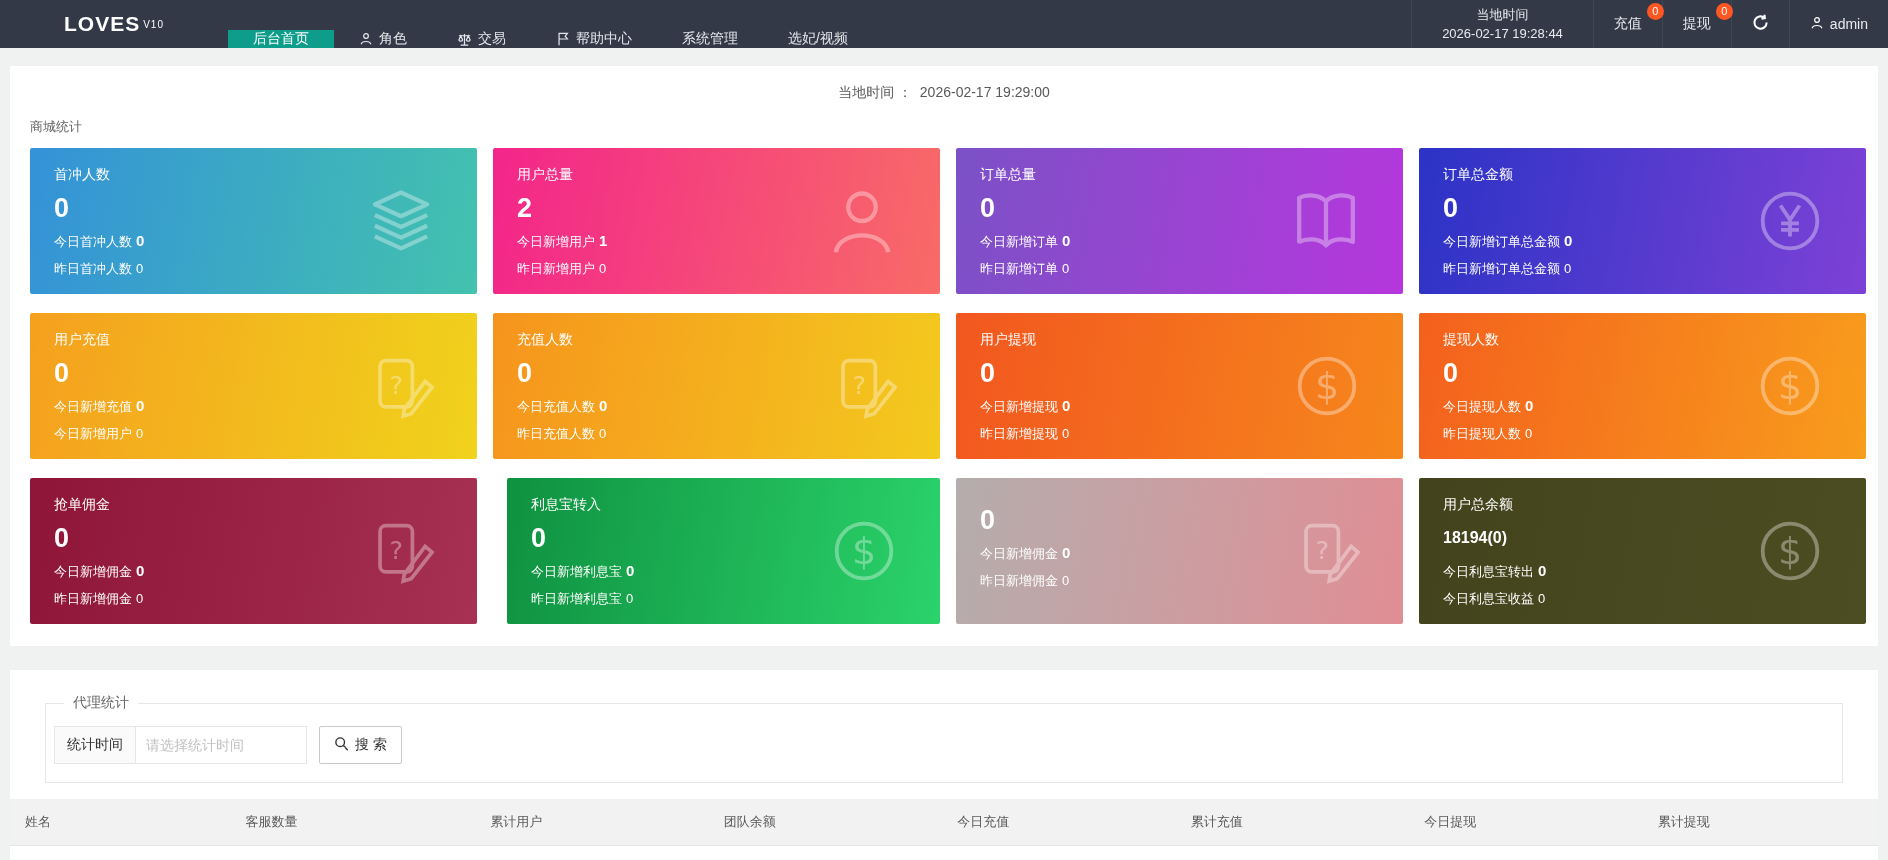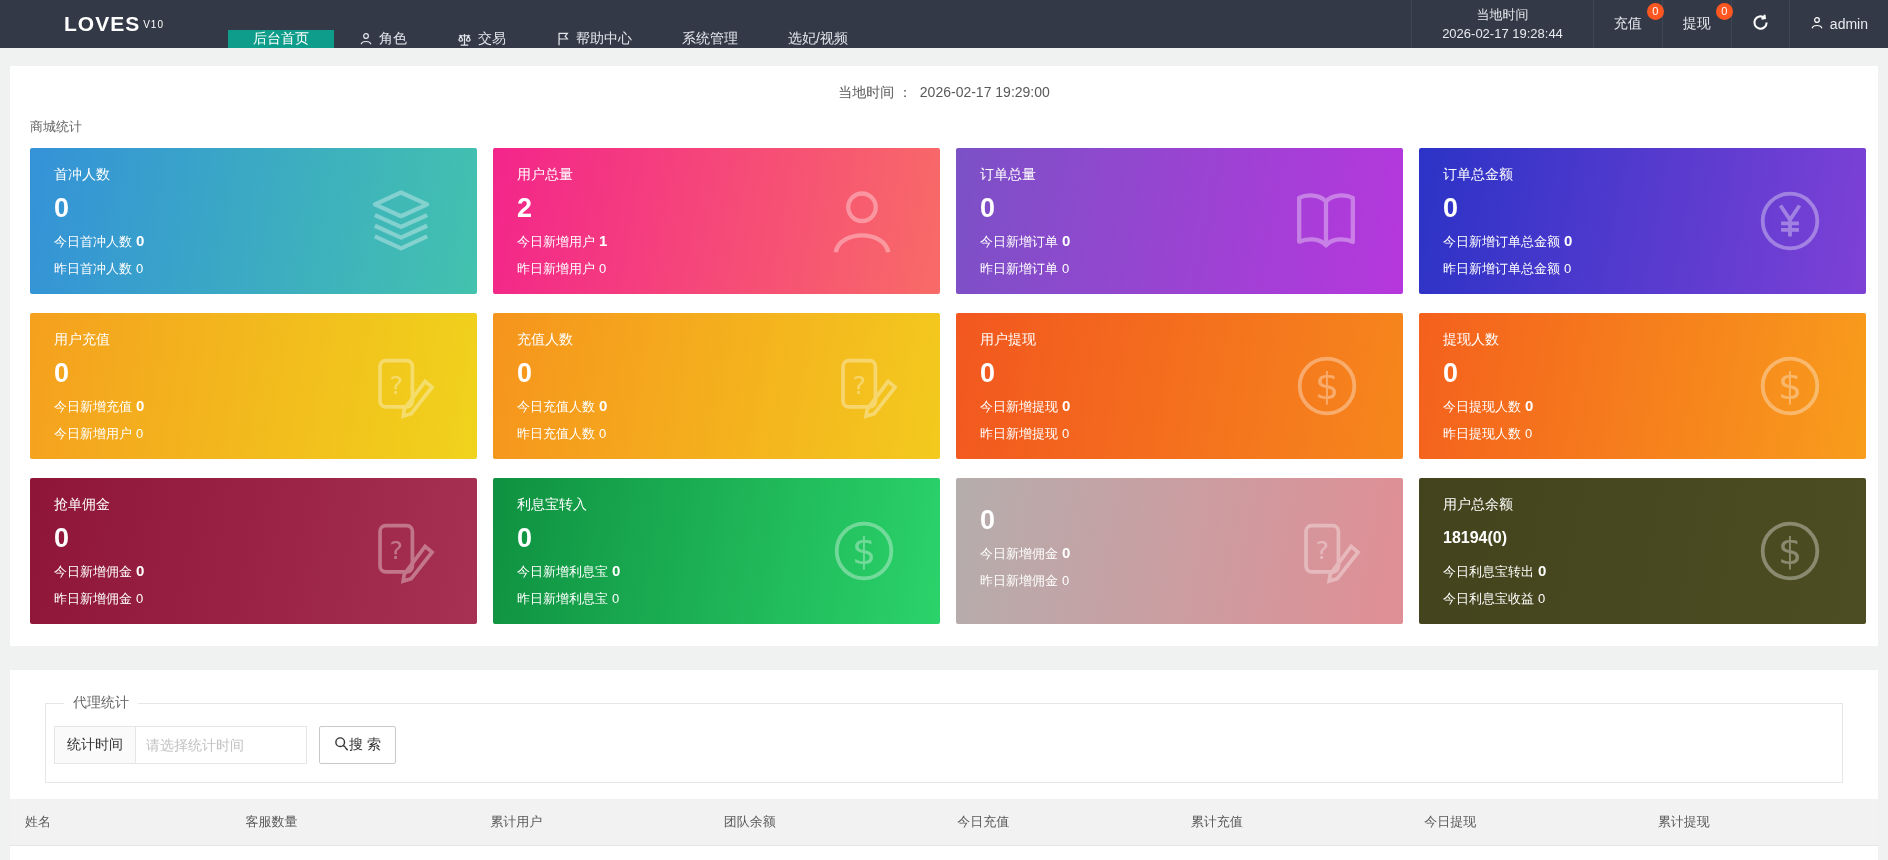--- a/index.html
+++ b/index.html
@@ -47,21 +47,21 @@
   
   .panel-2 { margin-top:24px; padding-top:2px; height:200px; }
   fieldset.agent-box { border:1px solid #e6e6e6; margin:22px 35px 0 35px; padding:14px 10px 18px 8px; }
   fieldset.agent-box legend { font-size:14px; color:#666; padding:0 9px; margin-left:10px; }
   .filter-row { display:flex; align-items:stretch; gap:12px; }
   .filter-label { border:1px solid #e6e6e6; background:#fafafa; color:#333; font-size:14px;
     padding:0 12px; display:flex; align-items:center; height:38px; border-right:none; }
   .filter-input { border:1px solid #e6e6e6; height:38px; width:172px; padding:0 10px; font-size:14px;
     color:#15803d; outline:none; margin-left:-12px; font-family:inherit; }
   .filter-input::placeholder { color:#c2c2c2; }
-  .search-btn { display:flex; align-items:center; border:1px solid #c9c9c9; background:#fff;
+  .search-btn { display:flex; align-items:center; gap:6px; border:1px solid #c9c9c9; background:#fff;
     height:38px; padding:0 14px; font-size:14px; color:#333; cursor:pointer; border-radius:2px; font-family:inherit; }
 
   
   table.agent-table { width:100%; border-collapse:collapse; table-layout:fixed; margin-top:16px; }
   .agent-table th { background:#f2f2f2; font-weight:normal; font-size:13px; color:#5a5a5a;
     text-align:left; padding:14px 15px; border-bottom:1px solid #e6e6e6; }
   .agent-table td { font-size:13px; color:#333; text-align:left; padding:17px 15px; background:#fff;
     border-bottom:1px solid #eee; }
 </style>
 </head>
@@ -261,21 +261,21 @@
       <div class="card-line"><span>昨日新增佣金</span><span class="lv2">0</span></div>
       <span class="card-icon">
           <svg width="74" height="74" viewBox="0 0 64 64" fill="none" stroke="#fff" stroke-width="3.2">
             <rect x="13" y="10" width="28" height="40" rx="5"></rect>
             <text x="27" y="39" font-size="22" text-anchor="middle" stroke="none" fill="#fff" font-family="DejaVu Sans">?</text>
             <path d="M34 52 L52 28 L58 33 L40 56 L33 58 Z"></path>
           </svg>
         </span>
     </div>
 
-    <div class="stat-card" style="background: linear-gradient(100deg, rgb(15, 145, 64), rgb(43, 211, 107));">
+    <div class="stat-card" style="background: linear-gradient(100deg, rgb(15, 145, 64), rgb(43, 211, 107)); margin-left: 14px;">
       <div class="card-title">利息宝转入</div>
       <div class="card-value">0</div>
       <div class="card-line"><span>今日新增利息宝</span><span class="lv">0</span></div>
       <div class="card-line"><span>昨日新增利息宝</span><span class="lv2">0</span></div>
       <span class="card-icon">
           <svg width="76" height="76" viewBox="0 0 64 64" fill="none" stroke="#fff" stroke-width="3.2">
             <circle cx="32" cy="32" r="23"></circle>
             <text x="32" y="43" font-size="32" text-anchor="middle" stroke="none" fill="#fff" font-family="DejaVu Sans">$</text>
           </svg>
         </span>

